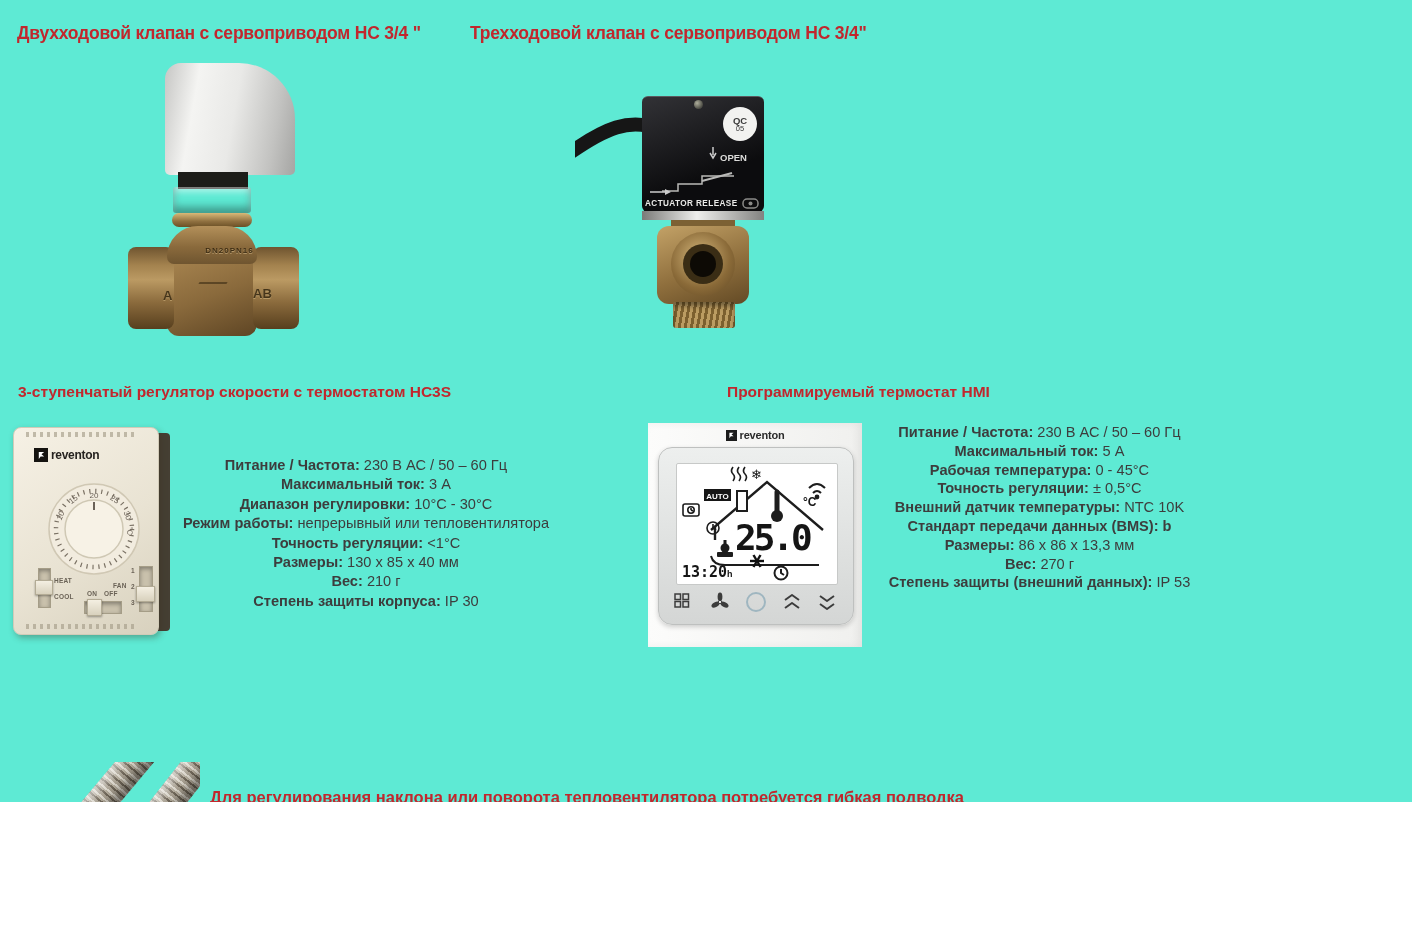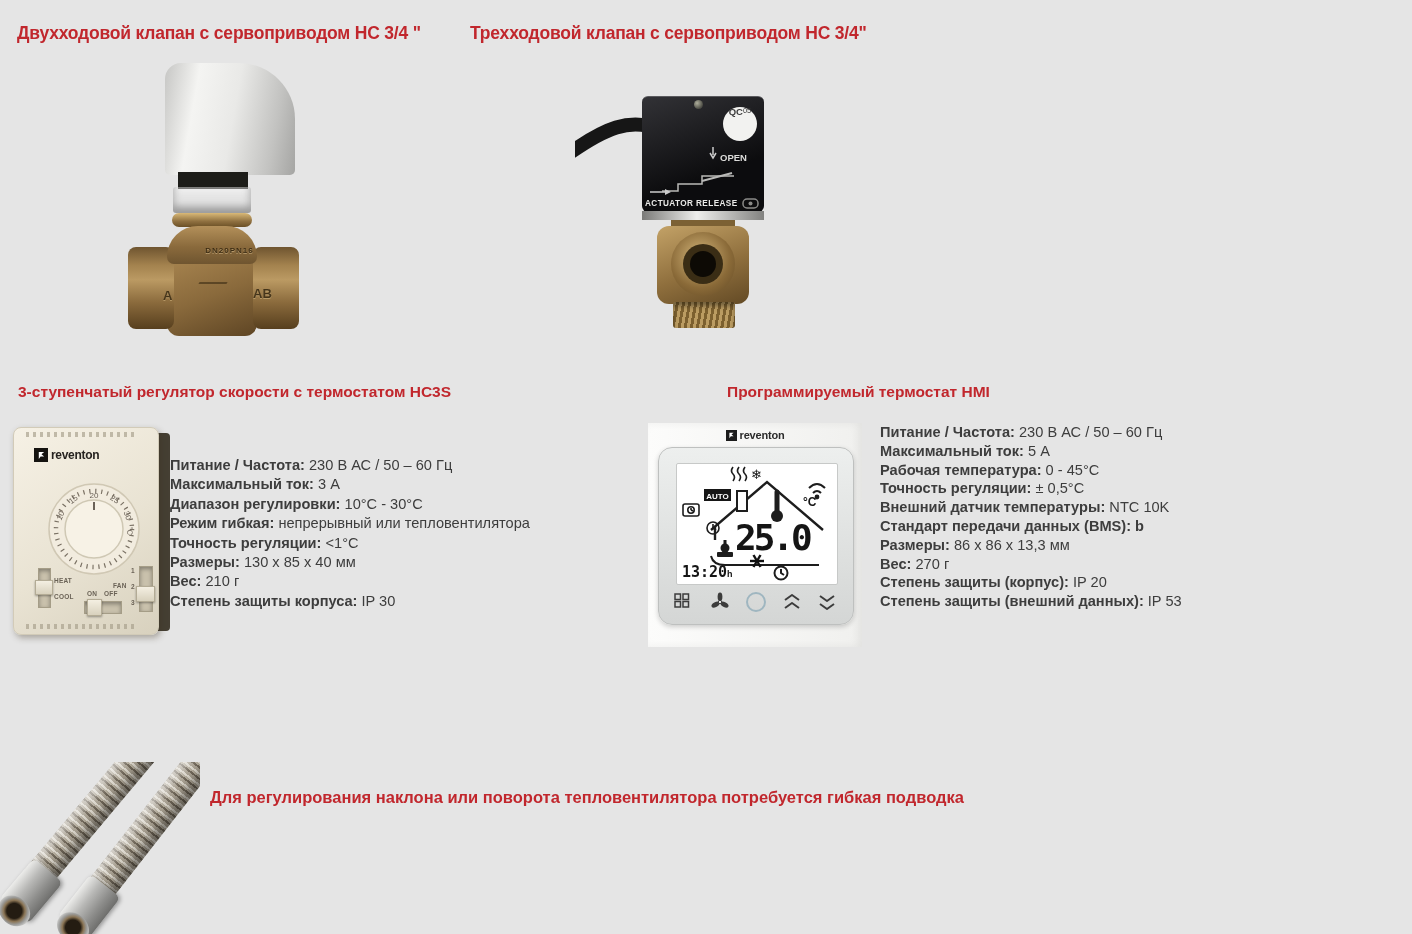--- a/index.html
+++ b/index.html
@@ -1,24 +1,24 @@
 <!DOCTYPE html>
 <html><head>
 <meta charset="utf-8">
 <style>
   html,body{margin:0;padding:0;background:#fff;}
-  .canvas{position:relative;width:1412px;height:934px;background:#e5e5e5;overflow:hidden;
+  .canvas{position:relative;width:1412px;height:802px;background:#5eead4;overflow:hidden;
           font-family:"Liberation Sans",sans-serif;}
   .abs{position:absolute;}
   
   .h1{position:absolute;font-size:17.5px;font-weight:bold;color:#c1272d;white-space:nowrap;letter-spacing:-0.2px;}
   .h2{position:absolute;font-size:15.5px;font-weight:bold;color:#c1272d;white-space:nowrap;}
   .note{position:absolute;font-size:16.5px;font-weight:bold;color:#c1272d;white-space:nowrap;}
   
-  .specs{position:absolute;text-align:left;color:#3d3d3d;font-size:14.6px;}
+  .specs{position:absolute;text-align:center;color:#3d3d3d;font-size:14.6px;}
   .specs .sl{font-weight:bold;}
   .specs-hc3s{left:170px;top:456px;width:392px;line-height:19.4px;}
   .specs-hmi{left:880px;top:423px;width:319px;line-height:18.8px;}
   
   .v2{left:125px;top:60px;width:180px;height:275px;}
   .v2-act{position:absolute;left:40px;top:3px;width:130px;height:112px;border-radius:16px 56px 5px 5px;
     background:linear-gradient(100deg,#c6c6c4 0%,#f4f4f2 24%,#e9e9e7 52%,#c2c2c0 82%,#a5a5a3 100%);}
   .v2-band{position:absolute;left:53px;top:112px;width:70px;height:17px;background:#1d1d19;}
   .v2-knurl{position:absolute;left:48px;top:127px;width:78px;height:26px;border-radius:3px;
     background:repeating-linear-gradient(90deg,#55555
@@ -39,21 +39,21 @@
     border-top:2px solid rgba(50,36,14,.55);transform:skewX(-30deg);}
   .v2-lab{position:absolute;font-weight:bold;font-size:13px;color:rgba(43,30,10,.8);
     text-shadow:0 1px 0 rgba(255,225,170,.35);}
   
   .v3{left:575px;top:88px;width:235px;height:245px;}
   .v3-box{position:absolute;left:67px;top:8px;width:122px;height:115px;border-radius:6px;
     background:linear-gradient(160deg,#323236,#0c0c0e 65%);border-top:1px solid #5a5a5e;}
   .v3-screw{position:absolute;left:52px;top:3px;width:9px;height:9px;border-radius:50%;
     background:radial-gradient(circle at 35% 35%,#aeae9c,#4c4c44 70%);}
   .v3-stick{position:absolute;right:7px;top:10px;width:34px;height:34px;border-radius:50%;background:#f2f2f0;
-    display:flex;flex-direction:row;justify-content:center;line-height:1;}
+    display:flex;flex-direction:column;align-items:center;justify-content:center;line-height:1;}
   .v3-stick .qc{font-size:9.5px;font-weight:bold;color:#3a3a3a;}
   .v3-stick .qn{font-size:7.5px;color:#3a3a3a;}
   .v3-chrome{position:absolute;left:67px;top:123px;width:122px;height:9px;
     background:linear-gradient(90deg,#7a7a78,#eeeeec 45%,#828280);}
   .v3-neck{position:absolute;left:96px;top:132px;width:64px;height:8px;background:#7c6134;}
   .v3-body{position:absolute;left:82px;top:138px;width:92px;height:78px;border-radius:12px;
     background:linear-gradient(160deg,#c3a267,#8f6f3d 55%,#634a25);}
   .v3-boss{position:absolute;left:14px;top:6px;width:64px;height:64px;border-radius:50%;
     background:radial-gradient(circle at 45% 40%,#d6b87c,#8a6a38 58%,#5e4623);}
   .v3-boss2{position:absolute;left:12px;top:12px;width:40px;height:40px;border-radius:50%;
@@ -212,21 +212,21 @@
       <div class="sl-track" style="left:125px;top:138px;width:12px;height:44px"></div>
       <div class="sl-knob" style="left:122px;top:158px;width:17px;height:14px"></div>
       <div class="hc-vent" style="top:196px"></div>
     </div>
   </div>
 
   <div class="specs specs-hc3s">
     <div><span class="sl">Питание / Частота:</span><span> 230 В АС / 50 – 60 Гц</span></div>
     <div><span class="sl">Максимальный ток:</span><span> 3 А</span></div>
     <div><span class="sl">Диапазон регулировки:</span><span> 10°С - 30°С</span></div>
-    <div><span class="sl">Режим гибкая:</span><span> непрерывный или тепловентилятора</span></div>
+    <div><span class="sl">Режим работы:</span><span> непрерывный или тепловентилятора</span></div>
     <div><span class="sl">Точность регуляции:</span><span> &lt;1°С</span></div>
     <div><span class="sl">Размеры:</span><span> 130 х 85 х 40 мм</span></div>
     <div><span class="sl">Вес:</span><span> 210 г</span></div>
     <div><span class="sl">Степень защиты корпуса:</span><span> IP 30</span></div>
   </div>
 
   <div class="abs hmi">
     <div class="hmi-logo">
       <span class="hmi-mark">
         <svg width="7" height="7" viewBox="0 0 10 10">
@@ -329,21 +329,20 @@
 
   <div class="specs specs-hmi">
     <div><span class="sl">Питание / Частота:</span><span> 230 В АС / 50 – 60 Гц</span></div>
     <div><span class="sl">Максимальный ток:</span><span> 5 А</span></div>
     <div><span class="sl">Рабочая температура:</span><span> 0 - 45°С</span></div>
     <div><span class="sl">Точность регуляции:</span><span> ± 0,5°С</span></div>
     <div><span class="sl">Внешний датчик температуры:</span><span> NTC 10K</span></div>
     <div><span class="sl">Стандарт передачи данных (BMS): b</span><span></span></div>
     <div><span class="sl">Размеры:</span><span> 86 х 86 х 13,3 мм</span></div>
     <div><span class="sl">Вес:</span><span> 270 г</span></div>
-    <div><span class="sl">Степень защиты (корпус):</span><span> IP 20</span></div>
     <div><span class="sl">Степень защиты (внешний данных):</span><span> IP 53</span></div>
   </div>
 
   <div class="abs hose">
     <div class="tube tubeA"></div>
     <div class="tube tubeB"></div>
   </div>
   <div class="nut nutA">
       <div class="cap"></div>
     </div>

